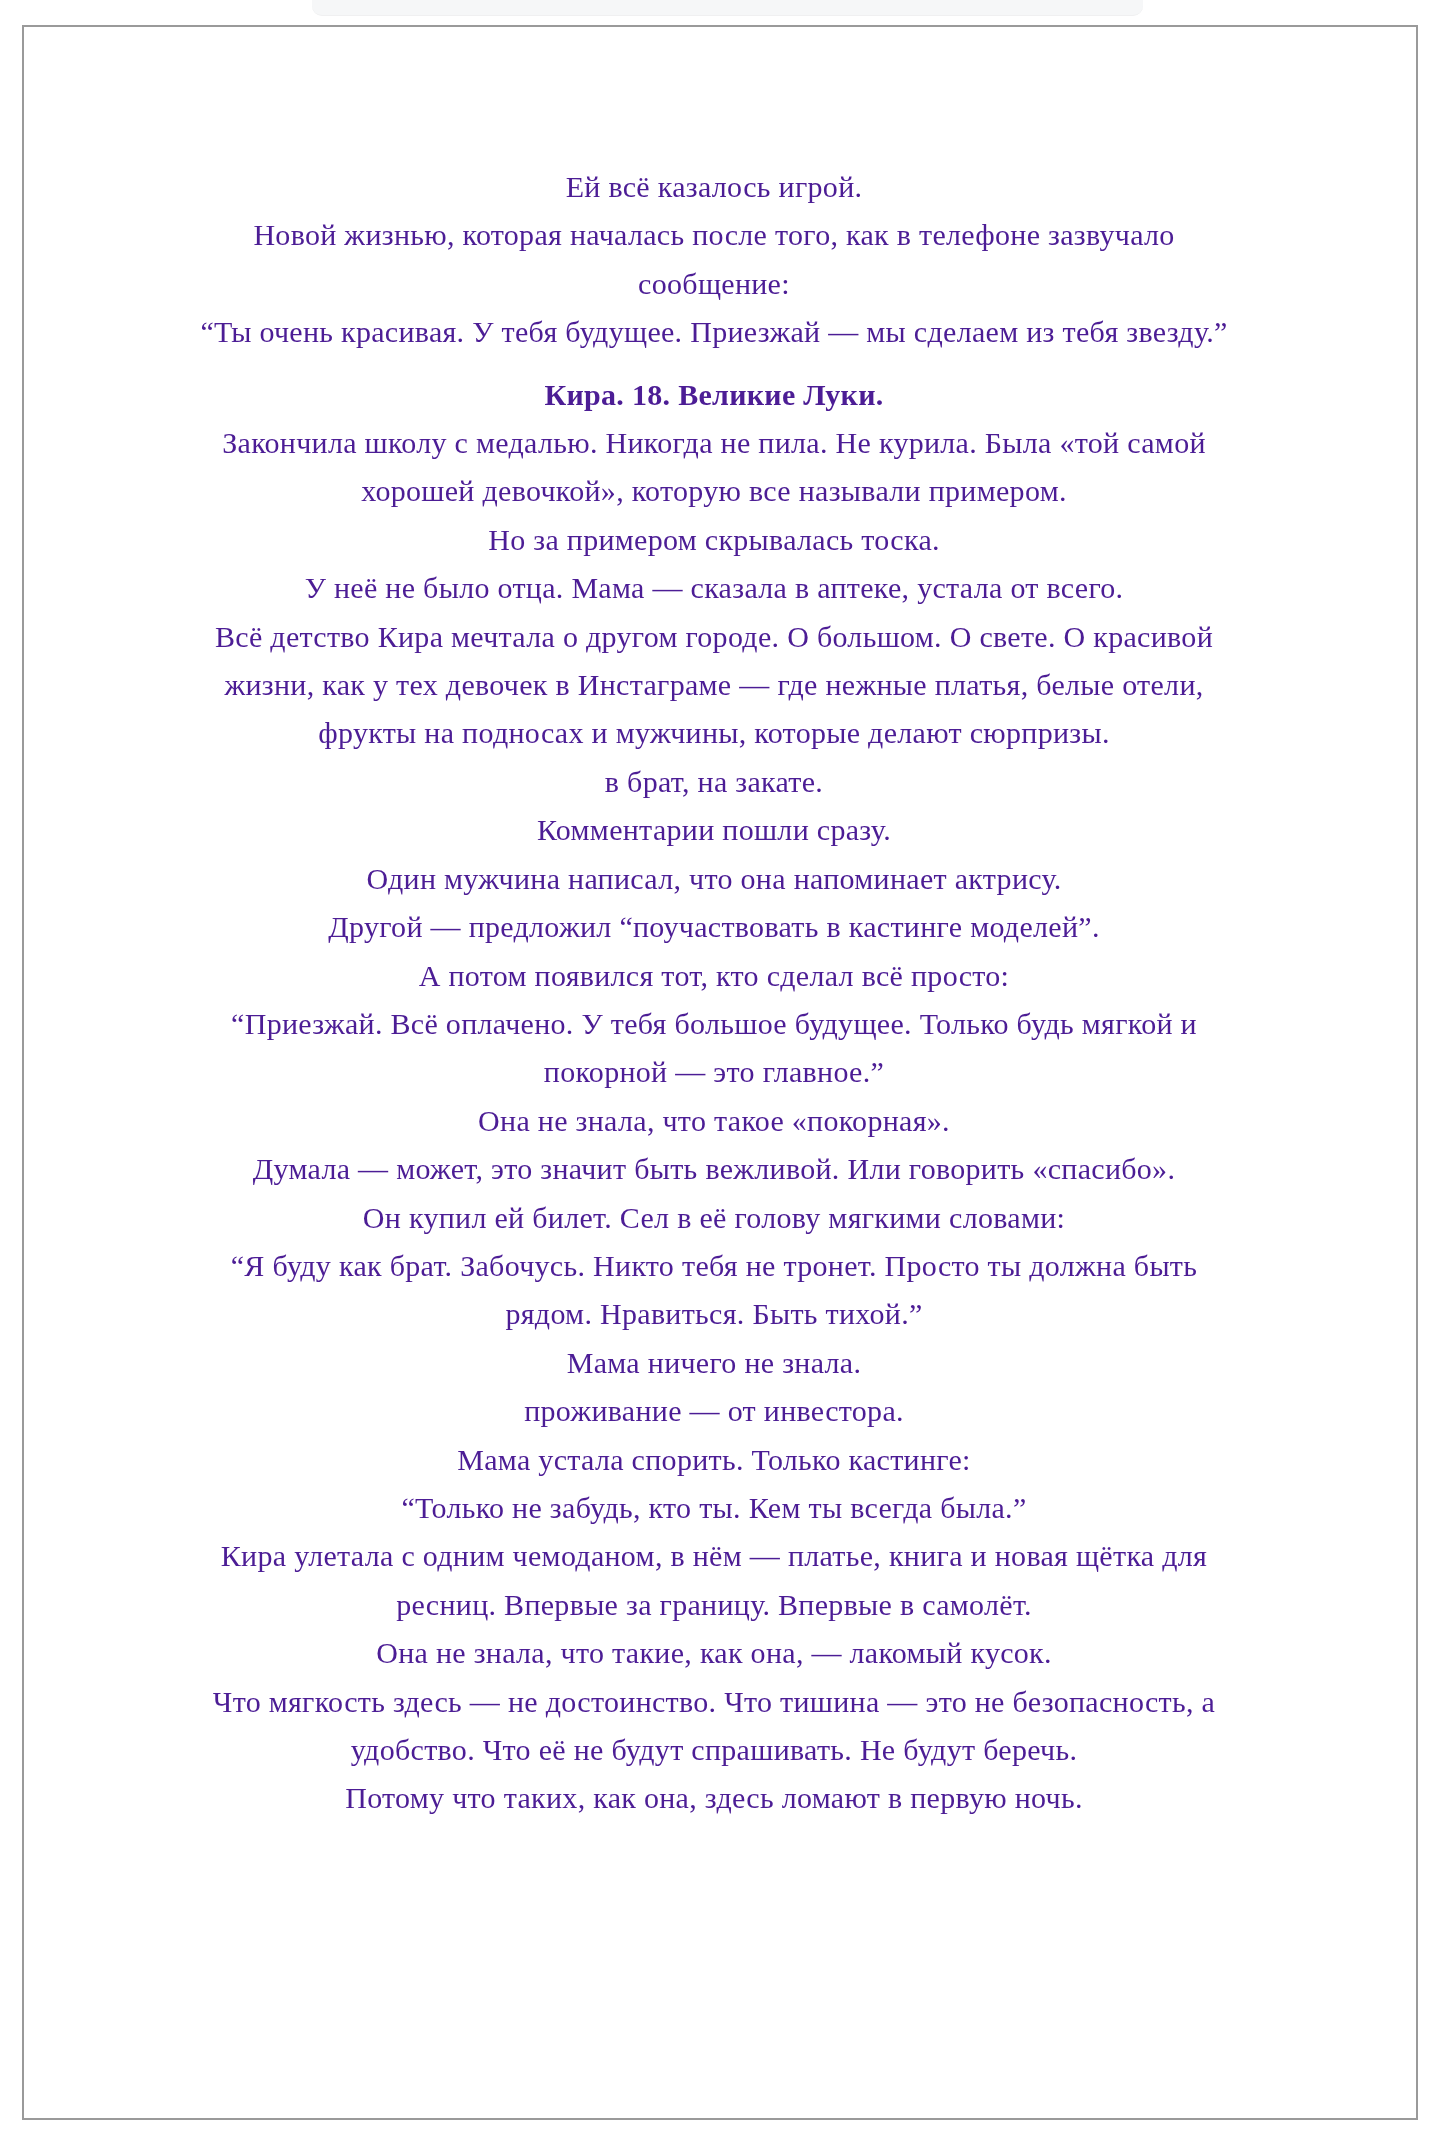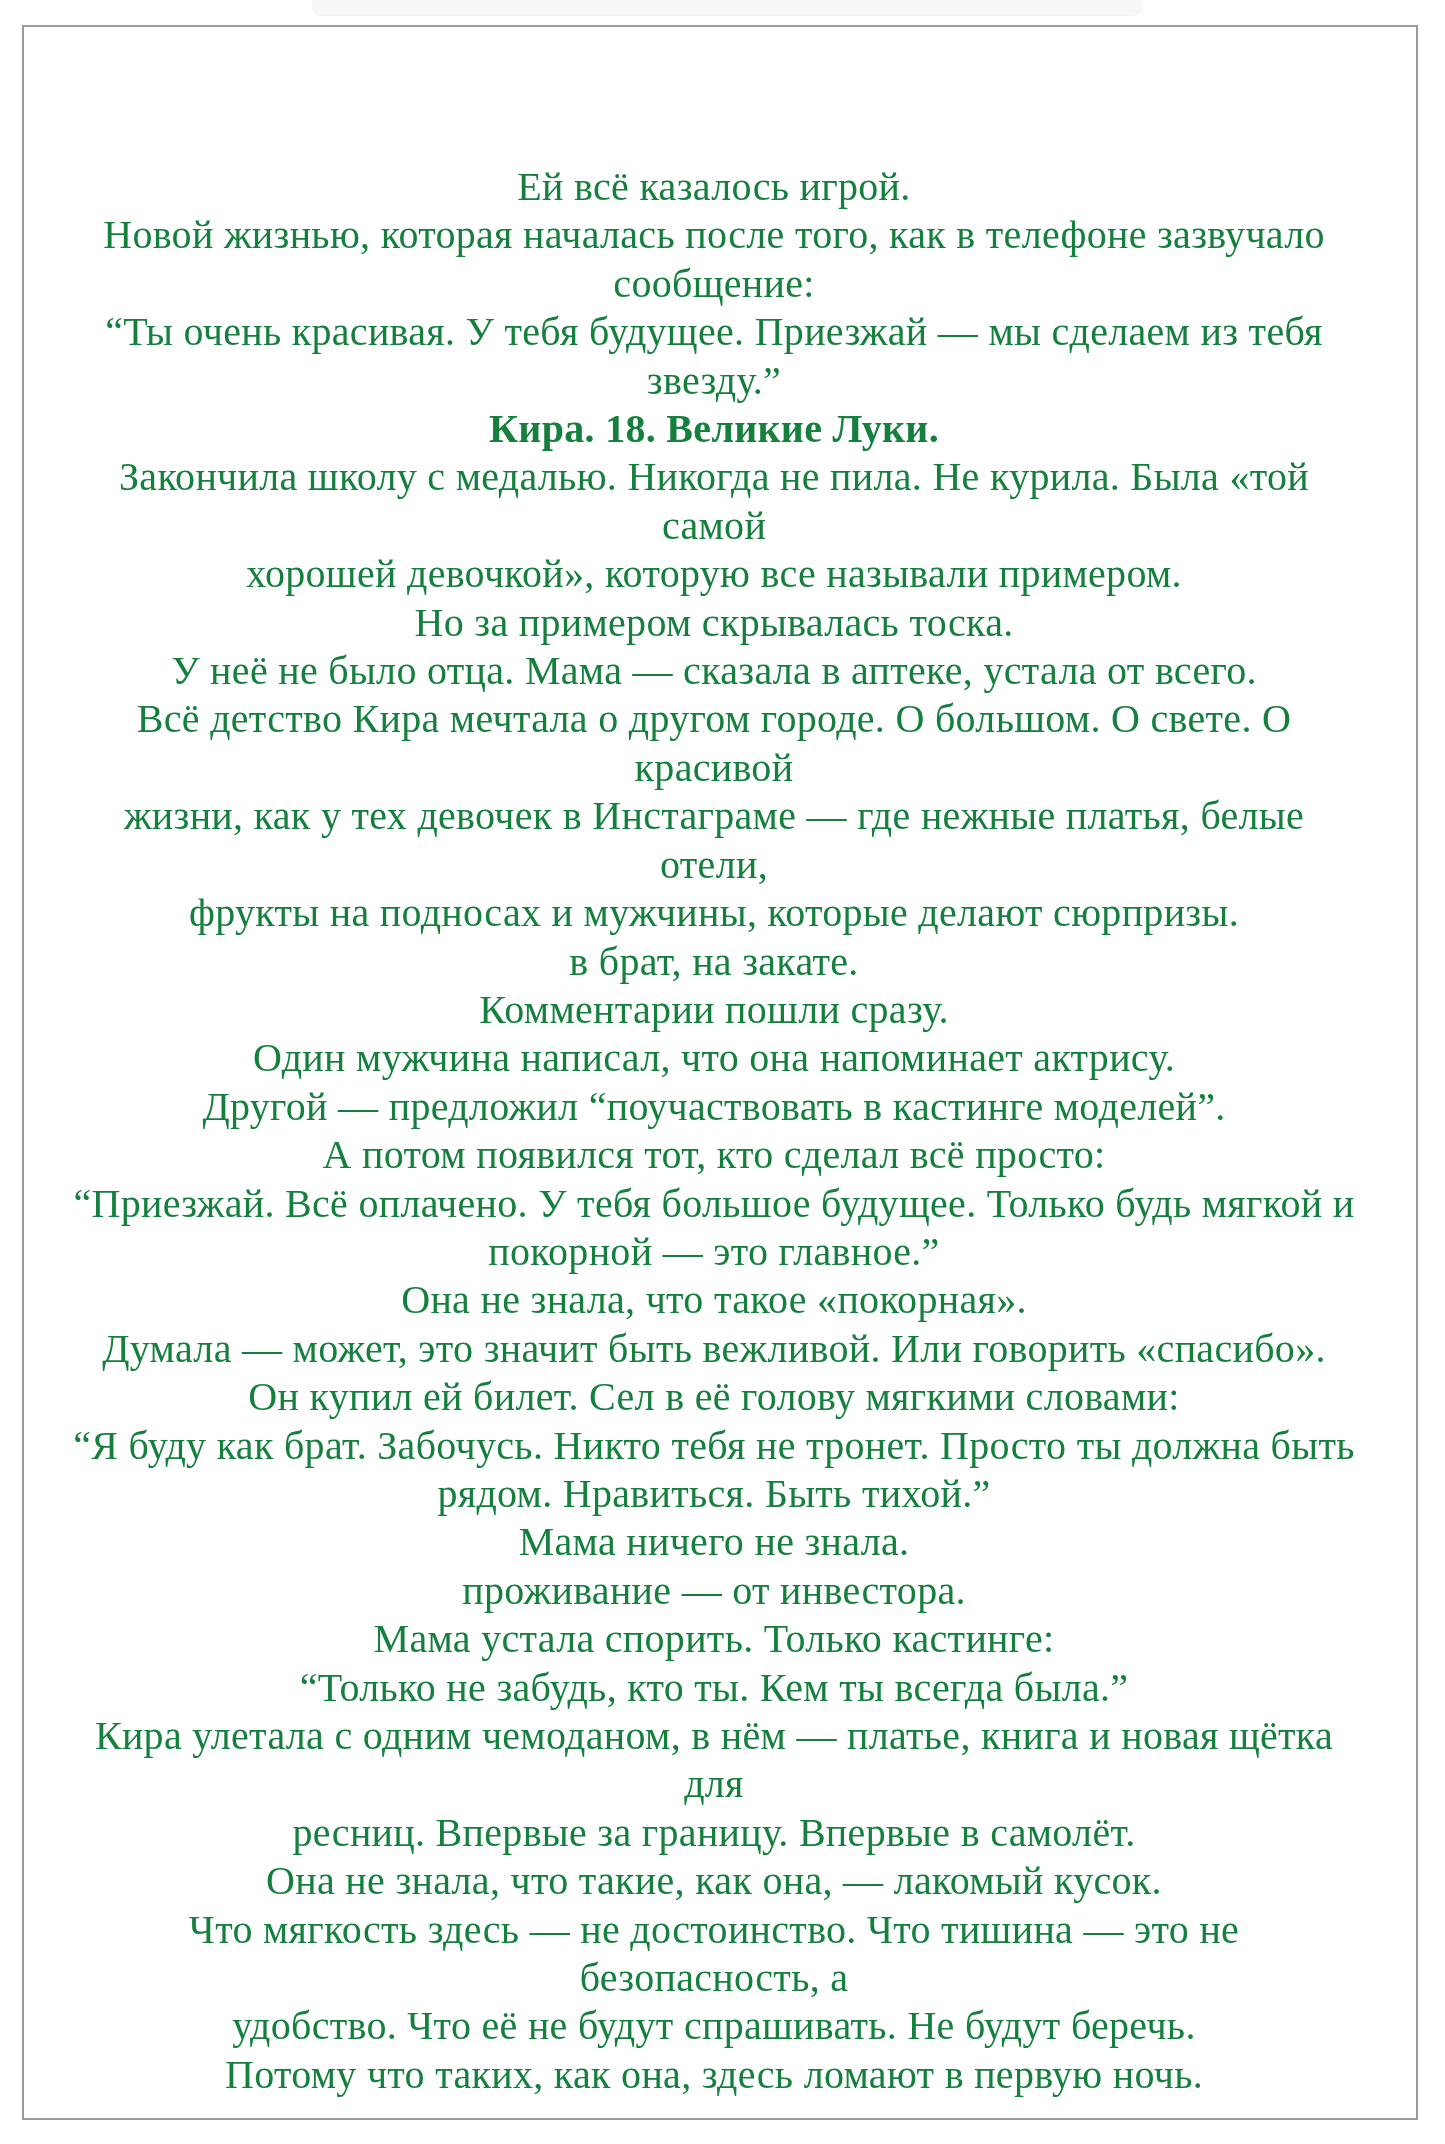--- a/index.html
+++ b/index.html
@@ -33,30 +33,31 @@
     box-sizing: border-box;
     border: 2px solid #9a9a9a;
     background: #ffffff;
   }
   .page-text {
     position: absolute;
     left: 48px;
     right: 60px;
     top: 136px;
     text-align: center;
-    font-size: 40px;
+    font-size: 30px;
     line-height: 48.4px;
     letter-spacing: 0.3px;
-    color: #15803d;
+    color: #4c1d95;
   }
   .line {
     min-height: 48.4px;
   }
   .line.bold {
     font-weight: bold;
+    margin-top: 14px;
   }
 </style>
 </head>
 <body>
 
 <div class="toolbar-remnant"></div>
 
 <div class="document-page">
   <div class="page-text">
       <div class="line">Ей всё казалось игрой.</div>

